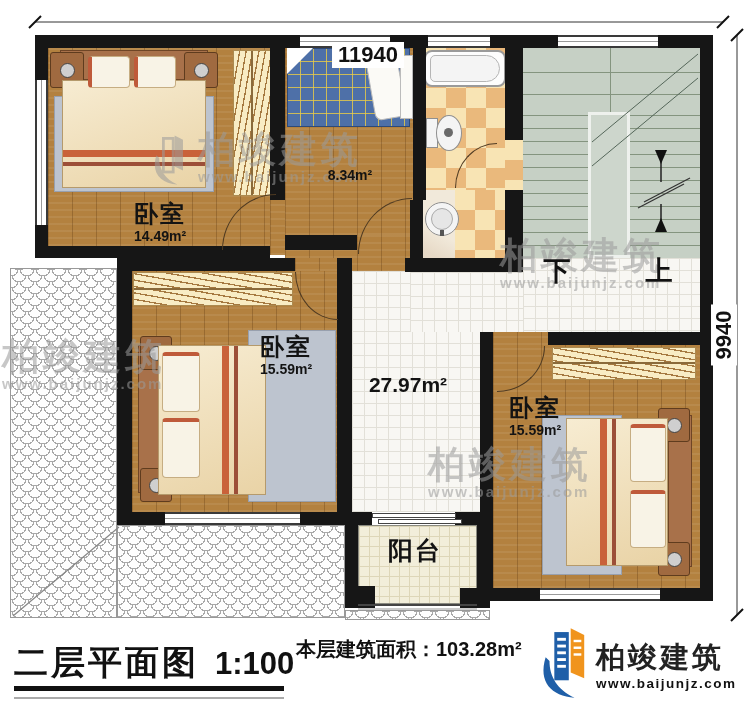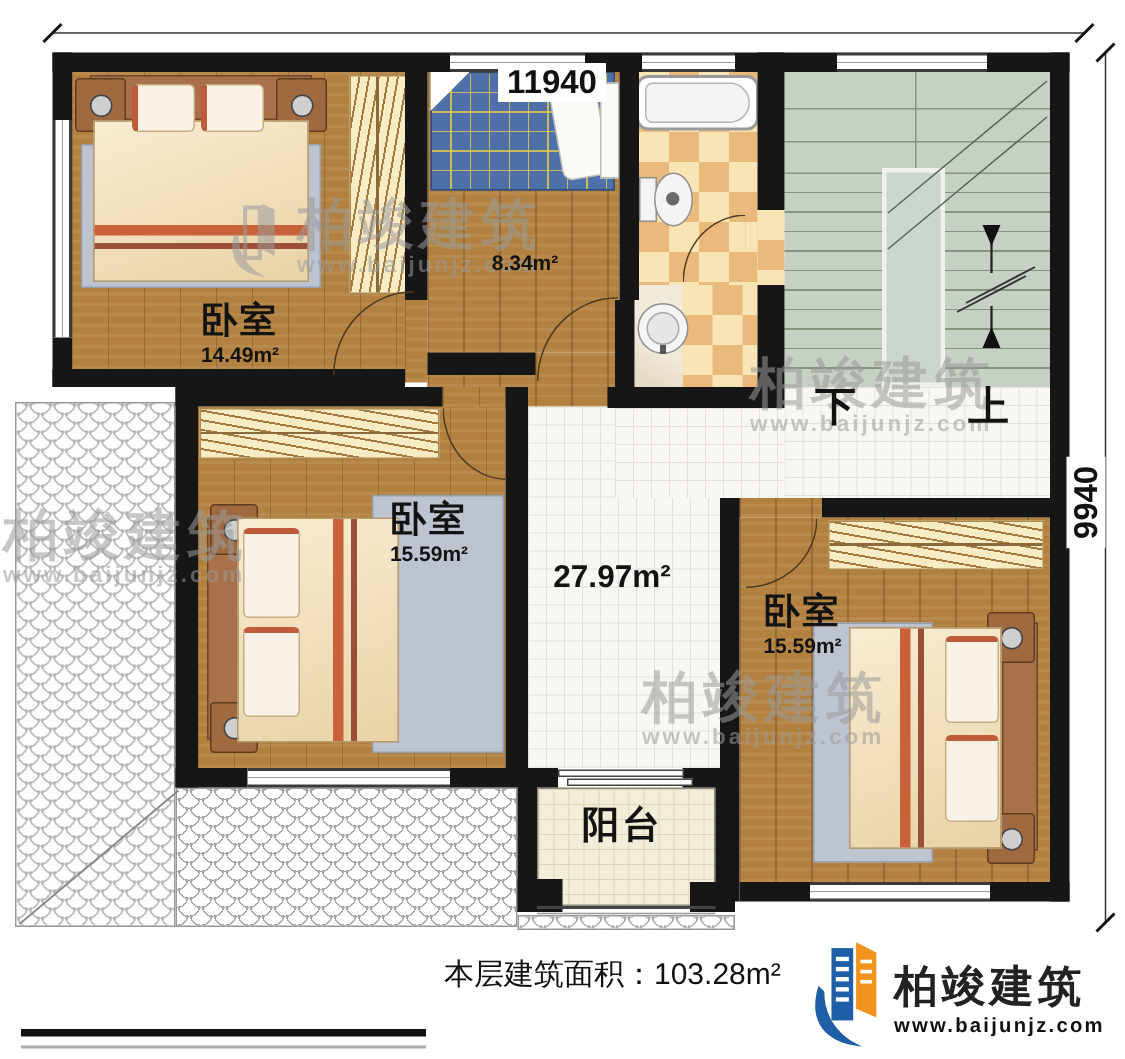--- a/index.html
+++ b/index.html
@@ -72,21 +72,21 @@
   .rarea-sm{font-size:17px;}
   .biglabel{font-size:25px;letter-spacing:2px;}
   .stairlabel{position:absolute;transform:translateX(-50%);font-size:27px;font-weight:700;color:#111;}
   .dimlabel{position:absolute;font-size:22px;font-weight:700;color:#111;background:#fff;padding:0 6px;}
   .wm{position:absolute;display:flex;align-items:center;gap:8px;color:#9b9b9b;opacity:.55;pointer-events:none;}
   .wm-big{font-size:37px;font-weight:800;letter-spacing:4px;line-height:1;white-space:nowrap;}
   .wm-url{font-size:15px;font-weight:700;letter-spacing:2px;white-space:nowrap;}
   
   .title-name{font-size:34px;font-weight:600;color:#111;letter-spacing:3px;}
   .title-scale{font-size:31px;font-weight:600;color:#111;margin-left:16px;}
-  .info-line{font-size:20px;font-weight:400;color:#111;white-space:nowrap;text-align:center;}
+  .info-line{font-size:20px;font-weight:700;color:#111;white-space:nowrap;text-align:center;}
   .brand-name{font-size:29px;font-weight:900;color:#222;letter-spacing:3px;}
   .brand-url{font-size:13.5px;font-weight:800;color:#111;letter-spacing:1.5px;}
 </style>
 </head>
 <body>
 
 <div class="page">
 
   <div class="abs wood" style="left:48px;top:48px;width:222px;height:198px;"></div>
   <div class="abs wood" style="left:285px;top:48px;width:128px;height:187px;"></div>
@@ -272,20 +272,23 @@
     <div class="rname">卧室</div>
     <div class="rarea">15.59m²</div>
   </div>
   <div class="rlabel biglabel" style="left:415px;top:536px;">阳台</div>
   <div class="stairlabel" style="left:557px;top:253px;">下</div>
   <div class="stairlabel" style="left:659px;top:253px;">上</div>
 
   <div class="dimlabel" style="left:368px;top:3px;transform:translateX(-50%);margin-top:39px;">11940</div>
   <div class="dimlabel" style="left:724px;top:335px;transform:translate(-50%,-50%) rotate(-90deg);">9940</div>
 
+  <div class="abs" style="left:14px;top:640px;white-space:nowrap;">
+    <span class="title-name">二层平面图</span><span class="title-scale">1:100</span>
+  </div>
   <div class="abs" style="left:14px;top:686px;width:270px;height:5px;background:#111;"></div>
   <div class="abs" style="left:14px;top:697px;width:270px;height:2px;background:#aaa;"></div>
 
   <div class="abs" style="left:296px;top:636px;">
     <div class="info-line">
       <span>本层建筑面积：</span><span>103.28m²</span>
     </div>
   </div>
 
   <svg class="abs" width="54" height="78" viewBox="0 0 56 80" style="left:536px;top:622px;">

